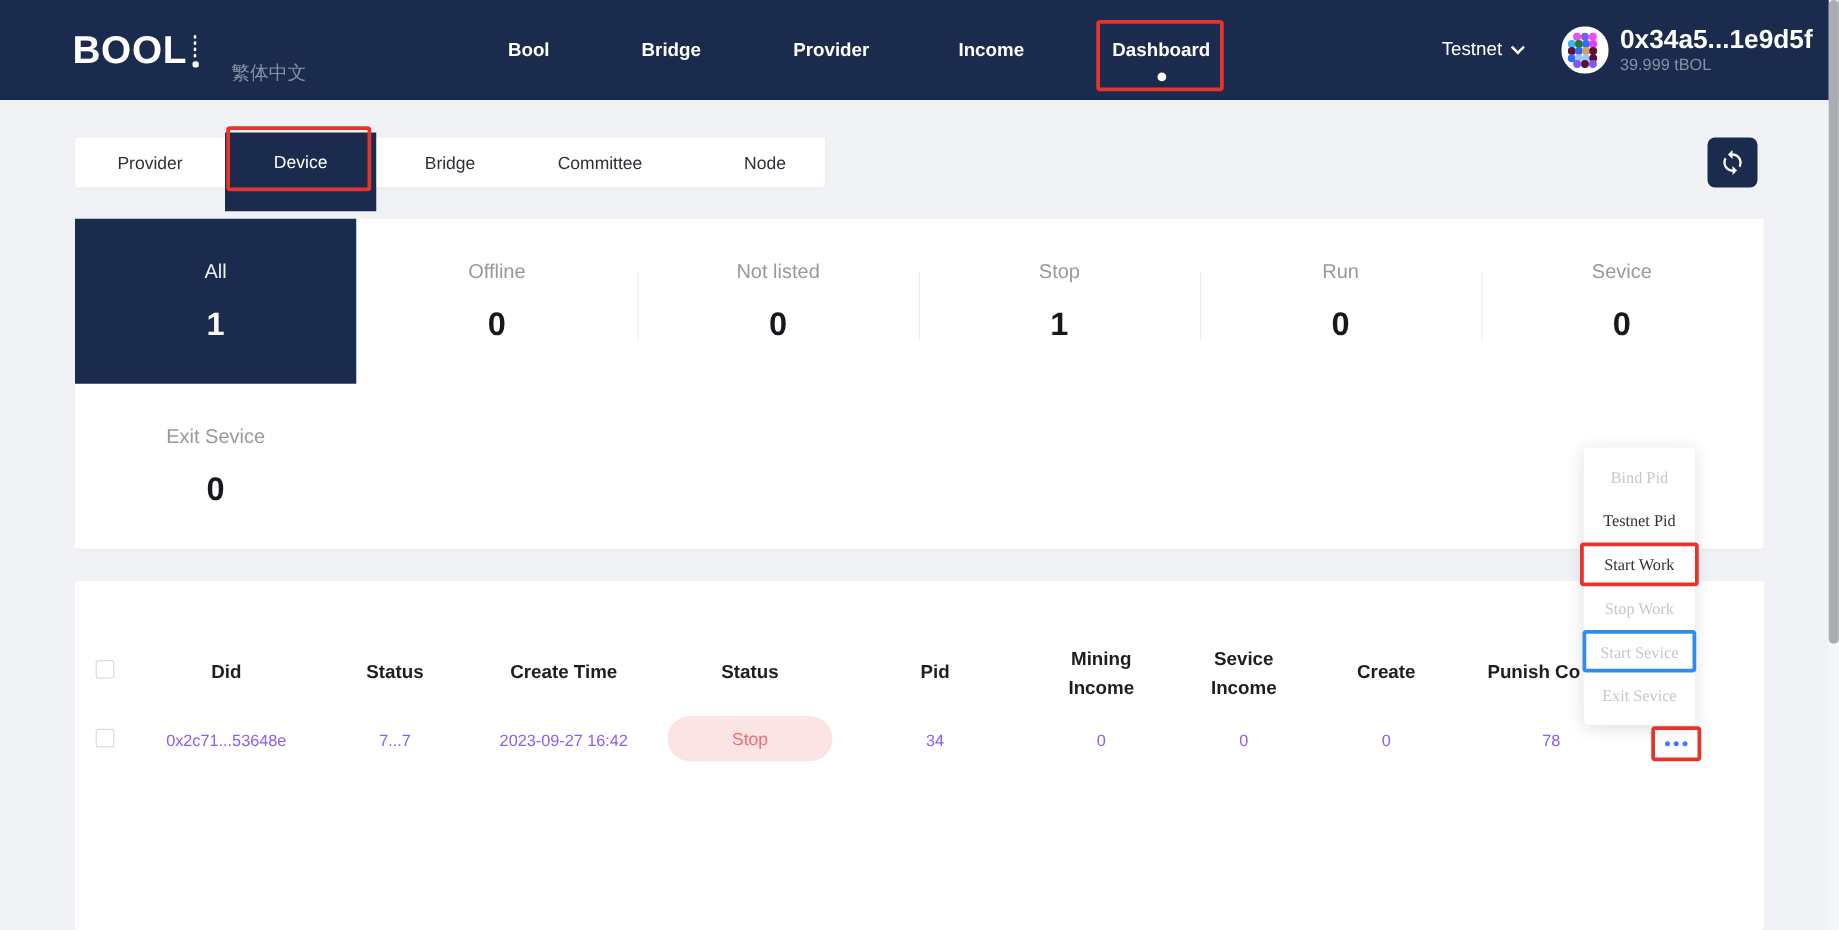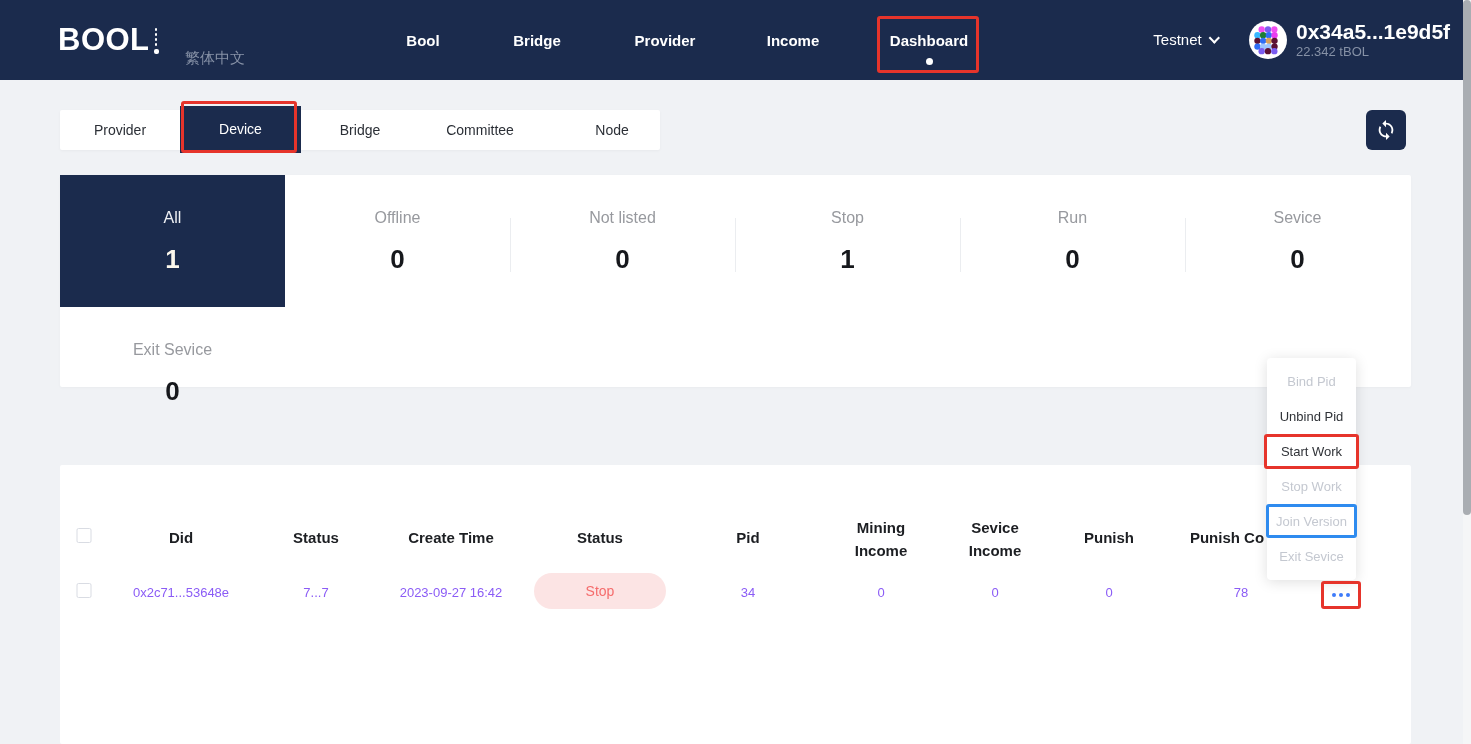--- a/index.html
+++ b/index.html
@@ -18,47 +18,47 @@
   .nav-active-dot { position:absolute; left:926px; top:58px; width:7px; height:7px; border-radius:50%; background:#fff; }
   .network { position:absolute; left:1186px; top:31px; transform:translateX(-50%); display:flex; align-items:center; gap:9px; color:#fff; font-size:15px; cursor:pointer; white-space:nowrap; }
   .chev { width:8px; height:8px; border-right:2px solid #fff; border-bottom:2px solid #fff; transform:rotate(45deg); margin-top:-4px; }
   .avatar { position:absolute; left:1249px; top:21px; width:38px; height:38px; cursor:pointer; }
   .addr { position:absolute; left:1296px; top:20px; font-size:21px; font-weight:bold; color:#fff; }
   .balance { position:absolute; left:1296px; top:44px; font-size:13px; color:#8691a6; }
 
   
   .tabbar { position:absolute; left:60px; top:110px; width:600px; height:40px; background:#fff; border-radius:2px; box-shadow:0 1px 3px rgba(0,0,0,0.04); z-index:1; }
   .tab { position:absolute; top:0; transform:translateX(-50%); line-height:40px; font-size:14px; color:#2b2f36; cursor:pointer; white-space:nowrap; }
-  .tab-active { position:absolute; left:180px; top:106px; width:121px; height:47px; background:#1b2b4d; color:#fff; text-align:center; line-height:47px; font-size:14px; z-index:2; cursor:pointer; }
+  .tab-active { position:absolute; left:180px; top:106px; width:121px; height:63px; background:#1b2b4d; color:#fff; text-align:center; line-height:47px; font-size:14px; z-index:2; cursor:pointer; }
 
   .refresh-btn { position:absolute; left:1366px; top:110px; width:40px; height:40px; background:#1b2b4d; border-radius:6px; display:flex; align-items:center; justify-content:center; cursor:pointer; z-index:1; }
 
   
-  .stats { position:absolute; left:60px; top:175px; width:1351px; height:212px; background:#fff; border-radius:2px; box-shadow:0 1px 3px rgba(0,0,0,0.03); z-index:1; }
+  .stats { position:absolute; left:60px; top:175px; width:1351px; height:264px; background:#fff; border-radius:2px; box-shadow:0 1px 3px rgba(0,0,0,0.03); z-index:1; }
   .card { position:absolute; width:225px; height:132px; text-align:center; cursor:pointer; }
   .card .label { display:block; margin-top:34px; font-size:16px; color:#97999e; }
   .card .value { display:block; margin-top:17px; font-size:26px; font-weight:bold; color:#16181c; }
   .card.selected { background:#1b2b4d; }
   .card.selected .label { color:#eef0f4; }
   .card.selected .value { color:#fbf7ec; }
   .vdivider { position:absolute; top:43px; width:1px; height:54px; background:#ebedf0; }
 
   
   .table-panel { position:absolute; left:60px; top:465px; width:1351px; height:279px; background:#fff; border-radius:2px; z-index:1; }
   .th { position:absolute; transform:translateX(-50%); top:64px; font-size:15px; font-weight:bold; color:#1c1e22; white-space:nowrap; }
   .th.two { top:51px; width:62px; white-space:normal; line-height:23px; text-align:center; }
   .td { position:absolute; transform:translateX(-50%); top:120px; font-size:13px; color:#8b5cf6; white-space:nowrap; }
   .checkbox { position:absolute; transform:translateX(-50%); width:15px; height:15px; background:#fff; border:1px solid #d9dce3; border-radius:2px; cursor:pointer; }
   .pill { position:absolute; transform:translateX(-50%); top:108px; width:132px; height:36px; border-radius:18px; background:#fce4e4; color:#f56c6c; font-size:14px; text-align:center; line-height:36px; }
   .dots { position:absolute; transform:translateX(-50%); top:124px; display:flex; gap:3px; cursor:pointer; padding:4px; }
   .dots i { width:4px; height:4px; border-radius:50%; background:#3e7bfa; }
 
   
   .menu { position:absolute; left:1267px; top:358px; width:89px; background:#fff; border-radius:4px; box-shadow:0 2px 14px rgba(0,0,0,0.13); padding:6px 0; z-index:5; }
-  .menu-item { height:35px; line-height:35px; text-align:center; font-size:13px; color:#2f3237; cursor:pointer; white-space:nowrap; }
+  .menu-item { height:35px; line-height:35px; text-align:center; font-size:13px; color:#2f3237; cursor:pointer; white-space:nowrap;font-family:Liberation Serif, serif; }
   .menu-item.disabled { color:#c4c8d0; cursor:default; }
 
   
   .anno { position:absolute; border:3px solid #e6342b; border-radius:3px; z-index:10; pointer-events:none; }
   .anno.blue { border-color:#2e8bef; }
   .anno-dashboard { left:877px; top:16px; width:102px; height:57px; }
   .anno-device { left:181px; top:101px; width:116px; height:52px; }
   .anno-startwork { left:1264px; top:434px; width:95px; height:35px; }
   .anno-joinsevice { left:1266px; top:504px; width:91px; height:34px; }
   .anno-actions { left:1321px; top:581px; width:40px; height:28px; }
@@ -112,21 +112,21 @@
       <circle cx="8" cy="24.2" r="3" fill="#2f6df6"></circle>
         <circle cx="13.4" cy="24.2" r="3" fill="#9ec5ff"></circle>
         <circle cx="18.8" cy="24.2" r="3" fill="#9ec5ff"></circle>
         <circle cx="24.2" cy="24.2" r="3" fill="#5c1134"></circle>
       <circle cx="12" cy="28.6" r="3" fill="#7a5cf0"></circle>
         <circle cx="18" cy="28.6" r="3" fill="#5c1134"></circle>
         <circle cx="24" cy="28.6" r="3" fill="#7a5cf0"></circle>
     </svg>
   </div>
   <span class="addr">0x34a5...1e9d5f</span>
-  <span class="balance">22.342 tBOL</span>
+  <span class="balance">39.999 tBOL</span>
 </header>
 
 <nav class="tabbar">
   <span class="tab" style="left:60px">Provider</span>
   <span class="tab" style="left:300px">Bridge</span>
   <span class="tab" style="left:420px">Committee</span>
   <span class="tab" style="left:552px">Node</span>
 </nav>
 <div class="tab-active">Device</div>
 
@@ -173,21 +173,21 @@
 
 <section class="table-panel">
   <span class="checkbox" style="left:24px;top:63px"></span>
   <span class="th" style="left:121px">Did</span>
   <span class="th" style="left:256px">Status</span>
   <span class="th" style="left:391px">Create Time</span>
   <span class="th" style="left:540px">Status</span>
   <span class="th" style="left:688px">Pid</span>
   <span class="th two" style="left:821px">Mining Income</span>
   <span class="th two" style="left:935px">Sevice Income</span>
-  <span class="th" style="left:1049px">Punish</span>
+  <span class="th" style="left:1049px">Create</span>
   <span class="th" style="left:1167px">Punish Co</span>
 
   <span class="checkbox" style="left:24px;top:118px"></span>
   <span class="td" style="left:121px">0x2c71...53648e</span>
   <span class="td" style="left:256px">7...7</span>
   <span class="td" style="left:391px">2023-09-27 16:42</span>
   <span class="pill" style="left:540px">Stop</span>
   <span class="td" style="left:688px">34</span>
   <span class="td" style="left:821px">0</span>
   <span class="td" style="left:935px">0</span>
@@ -195,24 +195,24 @@
   <span class="td" style="left:1181px">78</span>
   <span class="dots" style="left:1281px">
     <i></i>
       <i></i>
       <i></i>
   </span>
 </section>
 
 <div class="menu">
   <div class="menu-item disabled">Bind Pid</div>
-  <div class="menu-item">Unbind Pid</div>
+  <div class="menu-item">Testnet Pid</div>
   <div class="menu-item">Start Work</div>
   <div class="menu-item disabled">Stop Work</div>
-  <div class="menu-item disabled">Join Version</div>
+  <div class="menu-item disabled">Start Sevice</div>
   <div class="menu-item disabled">Exit Sevice</div>
 </div>
 
 <div class="anno anno-dashboard"></div>
 <div class="anno anno-device"></div>
 <div class="anno anno-startwork"></div>
 <div class="anno blue anno-joinsevice"></div>
 <div class="anno anno-actions"></div>
 
 <div class="scroll-track">

